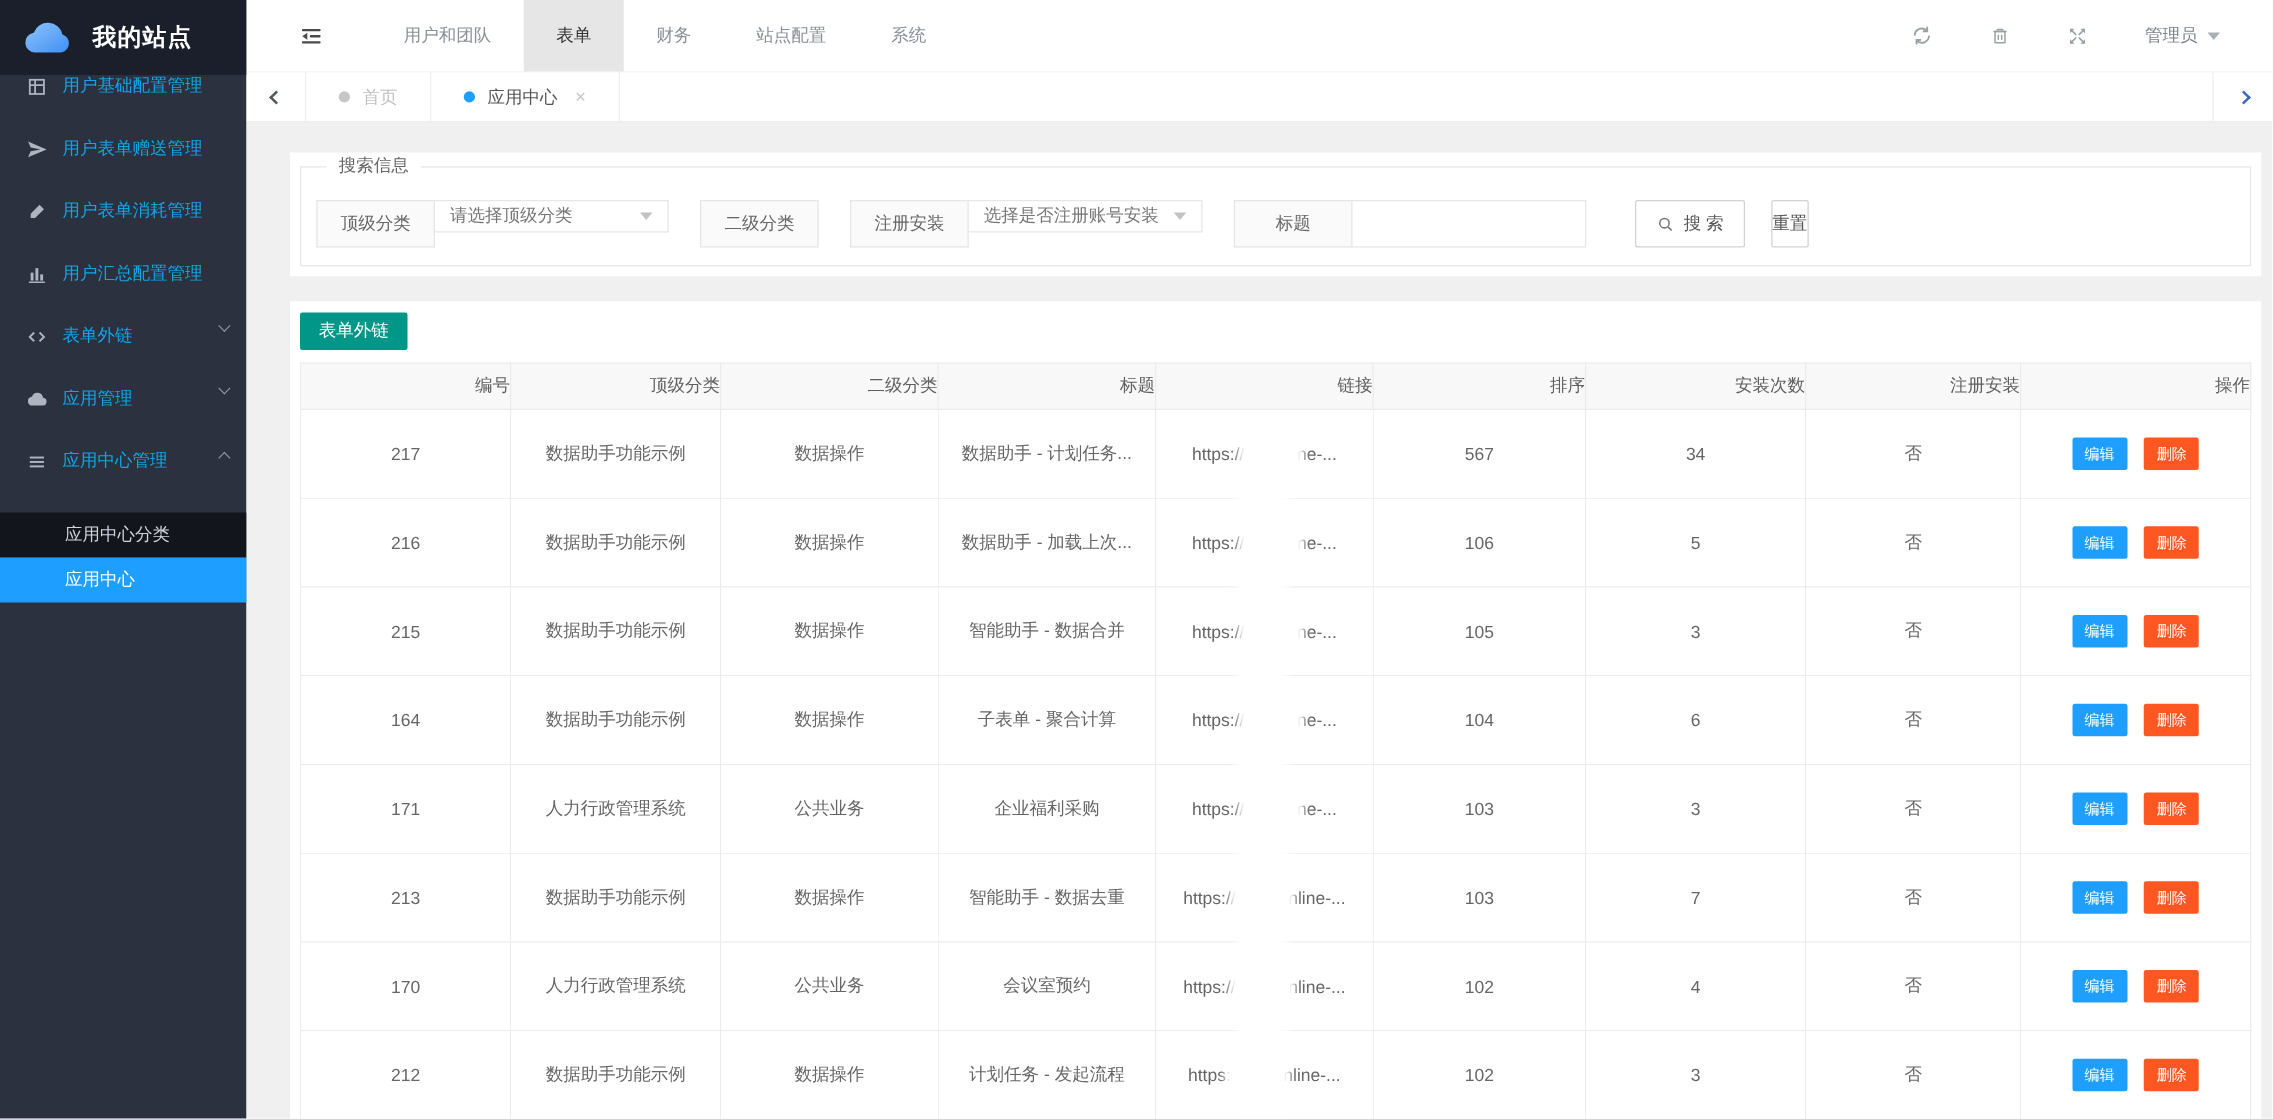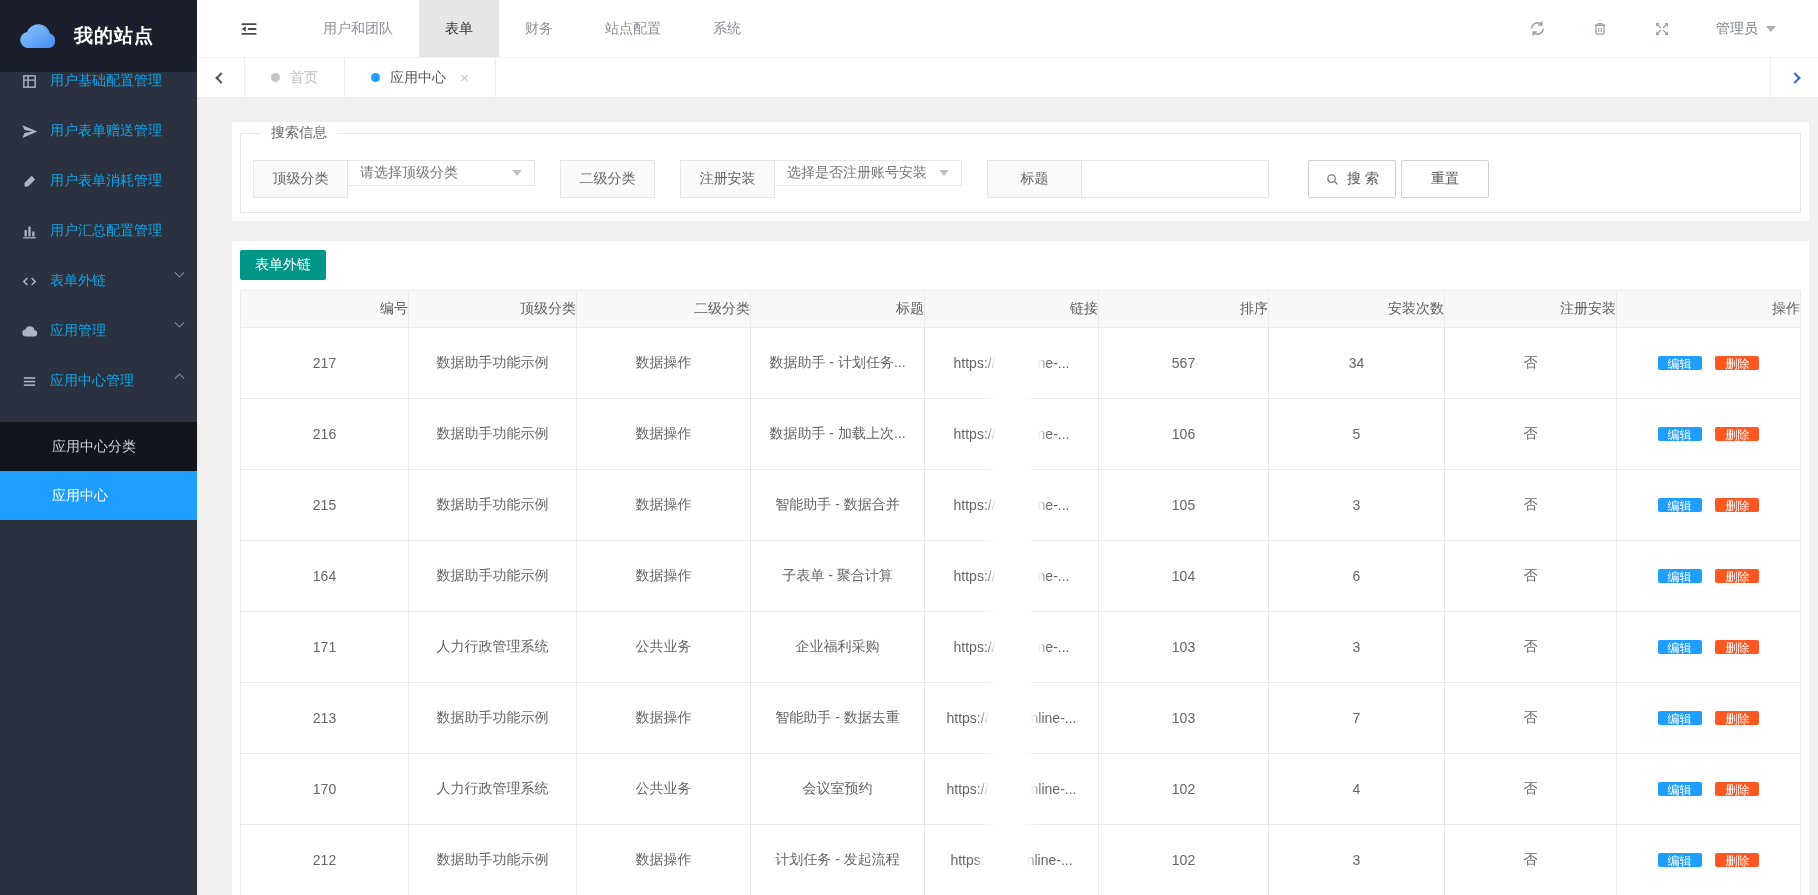--- a/index.html
+++ b/index.html
@@ -2,31 +2,31 @@
 <html><head>
 <meta charset="utf-8">
 <style>
   * { box-sizing: border-box; margin: 0; padding: 0; }
   html,body { margin:0; padding:0; }
   body { font-family: "Liberation Sans", "DejaVu Sans", sans-serif; }
   .screen { width:1818px; height:895px; position:relative; overflow:hidden; background:#f0f0f0; }
 
   
   .sidebar { position:absolute; left:0; top:0; bottom:0; width:197px; background:#2b313f; z-index:5; }
-  .logo { height:72px; background:#1a1f2b; display:flex; align-items:center; padding-left:16px; gap:12px; }
+  .logo { height:60px; background:#1a1f2b; display:flex; align-items:center; padding-left:16px; gap:12px; }
   .cloud-logo { width:46px; height:32px; position:relative; }
   .cloud-logo svg { display:block; }
   .brand { color:#ffffff; font-size:19px; font-weight:bold; letter-spacing:1px; }
   .menu-item { height:50px; display:flex; padding:0 14px 0 20px; color:#0ea5e9; font-size:14px; cursor:pointer; }
   .mi-icon { width:18px; height:18px; margin-right:12px; color:#aeb4c0; display:flex; align-items:center; justify-content:center; flex:none; }
   .mi-label { white-space:nowrap; }
   .chev { width:7px; height:7px; border-right:1.5px solid #9096a1; border-bottom:1.5px solid #9096a1; margin-left:auto; flex:none; }
   .chev.down { transform:rotate(45deg) translate(-2px,-2px); }
   .chev.up { transform:rotate(-135deg) translate(-2px,-2px); }
-  .submenu-item { height:49px; display:flex; align-items:center; padding-left:52px; background:#12151c; color:#cfd3db; font-size:14px; cursor:pointer; }
+  .submenu-item { height:36px; display:flex; align-items:center; padding-left:52px; background:#12151c; color:#cfd3db; font-size:14px; cursor:pointer; }
   .submenu-item.active { background:#1e9fff; color:#fff; }
 
   
   .main { margin-left:197px; }
   .navbar { height:58px; background:#fff; display:flex; align-items:center; border-bottom:1px solid #f2f2f2; }
   .collapse-btn { margin-left:42px; color:#4a4a4a; display:flex; cursor:pointer; }
   .nav-tabs { display:flex; height:100%; margin-left:38px; }
   .nav-tab { padding:0 26px; display:flex; align-items:center; color:#8a8f99; font-size:14px; cursor:pointer; }
   .nav-tab.active { background:#e6e6e6; color:#333; }
   .nav-right { margin-left:auto; display:flex; align-items:center; gap:46px; padding-right:42px; }
@@ -55,28 +55,28 @@
   fieldset.search-fieldset { border:1px solid #e6e6e6; padding:10px 12px 14px 12px; }
   fieldset.search-fieldset legend { color:#666; font-size:14px; padding:0 10px; margin-left:8px; }
   .form-row { display:flex; align-items:center; margin-top:8px; }
   .fgroup { display:flex; margin-right:25px; }
   .flabel { min-width:95px; height:38px; display:flex; align-items:center; justify-content:center; background:#fafafa; border:1px solid #e6e6e6; color:#666; font-size:14px; padding:0 12px; }
   .fselect { width:188px; height:26px; border:1px solid #e6e6e6; margin-left:-1px; background:#fff; display:flex; align-items:center; justify-content:space-between; padding:0 12px; color:#777; font-size:14px; cursor:pointer; }
   .fselect .sel-caret { width:0; height:0; border-left:5px solid transparent; border-right:5px solid transparent; border-top:6px solid #c2c2c2; }
   .finput { width:188px; height:38px; border:1px solid #e6e6e6; margin-left:-1px; padding:0 12px; font-size:14px; color:#666; outline:none; }
   .btn-plain { height:38px; background:#fff; border:1px solid #d2d2d2; border-radius:2px; color:#555; font-size:14px; display:flex; align-items:center; justify-content:center; gap:7px; cursor:pointer; }
   .btn-search { padding:0 16px; margin-left:14px; }
-  .btn-reset { padding:0 29px; margin-left:5px; }
+  .btn-reset { padding:0 0; margin-left:21px; }
 
   .table-card { margin-top:20px; padding:9px 8px 0 8px; min-height:657px; }
   .btn-add { height:30px; padding:0 15px; background:#009688; border:none; border-radius:2px; color:#fff; font-size:14px; cursor:pointer; }
   table.apps { width:100%; border-collapse:collapse; table-layout:fixed; margin-top:10px; }
   table.apps th { height:37px; background:#f8f8f8; border:1px solid #ebebeb; color:#5f5f5f; font-size:14px; font-weight:normal; text-align:right; }
   table.apps td { height:71px; border:1px solid #ebebeb; color:#666; font-size:14px; text-align:center; background:#fff; position:relative; }
-  .btn-edit, .btn-del { height:14px; padding:0 10px; border:none; border-radius:2px; color:#fff; font-size:12px; cursor:pointer; margin:0 5px; }
+  .btn-edit, .btn-del { height:26px; padding:0 10px; border:none; border-radius:2px; color:#fff; font-size:12px; cursor:pointer; margin:0 5px; }
   .btn-edit { background:#1e9fff; }
   .btn-del { background:#ff5722; }
 
   
   .link-inner { position:relative; display:inline-flex; align-items:center; z-index:2; }
   .patch { display:inline-block; width:52px; height:38px; margin:0 -5px; background:#fff; border-radius:4px; filter:blur(3px); position:relative; z-index:2; }
   .tail { position:absolute; left:50%; transform:translateX(-55%); bottom:-27px; width:42px; height:50px; background:rgba(255,255,255,0.93); filter:blur(4px); z-index:3; pointer-events:none; }
 </style>
 </head>
 <body>

